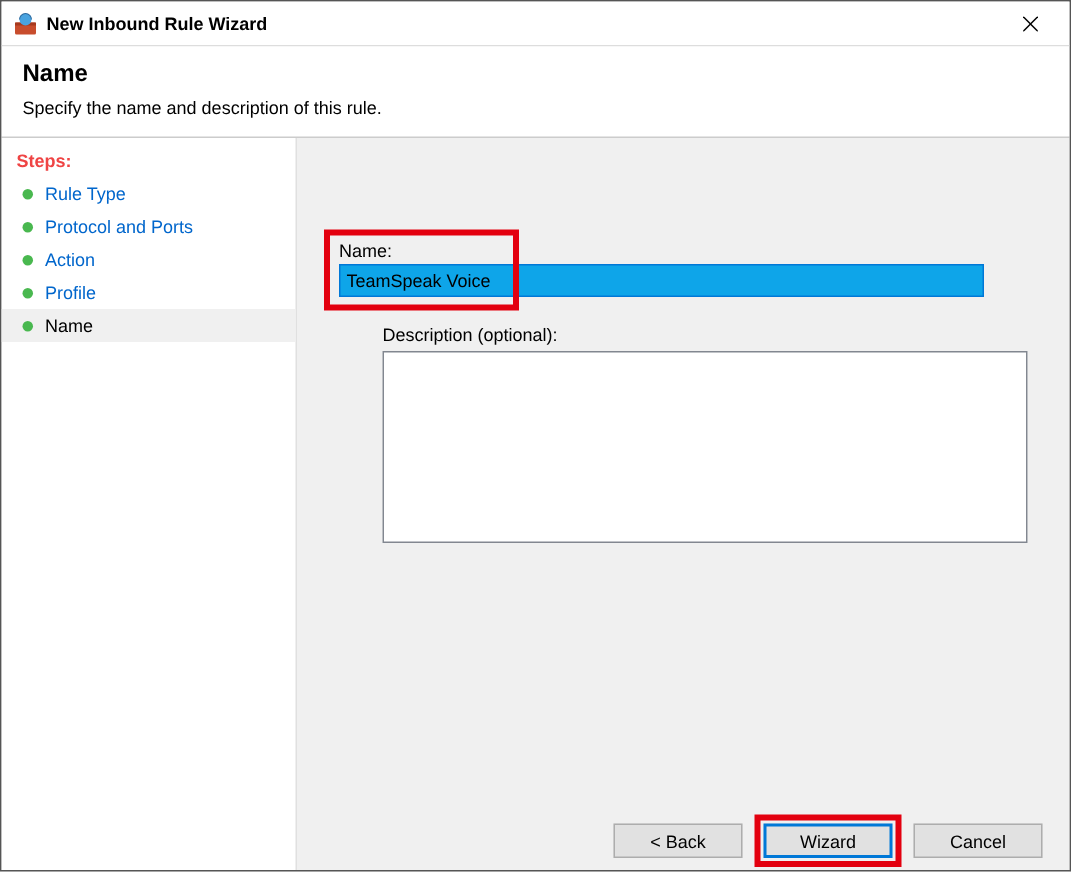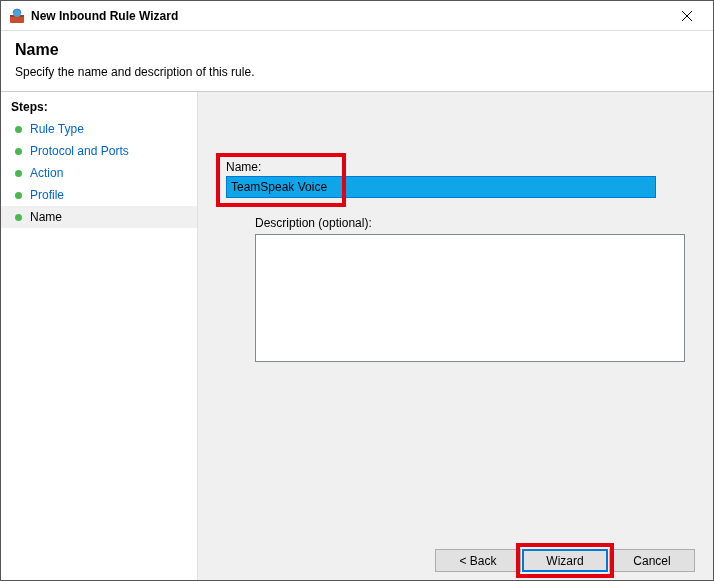--- a/index.html
+++ b/index.html
@@ -46,21 +46,21 @@
     .sidebar {
       width: 198px;
       background: #fff;
       border-right: 1px solid #e0e0e0;
       padding-top: 4px;
     }
     .steps-label {
       font-weight: bold;
       font-size: 12px;
       padding: 4px 10px 4px 10px;
-      color: #000000;
+      color: #ef4444;
     }
     .step {
       display: flex;
       align-items: center;
       padding: 4px 10px 4px 14px;
       height: 22px;
       cursor: pointer;
     }
     .step .dot {
       width: 7px; height: 7px; border-radius: 50%;
@@ -111,21 +111,21 @@
     .highlight-finish {
       position: absolute;
       border: 4px solid #e3000f;
       pointer-events: none;
     }
     .buttons {
       position: absolute;
       bottom: 12px;
       right: 18px;
       display: flex;
-      gap: 1px;
+      gap: 14px;
     }
     .btn {
       width: 86px;
       height: 23px;
       font-size: 12px;
       font-family: inherit;
       background: #e1e1e1;
       border: 1px solid #adadad;
       cursor: pointer;
     }

